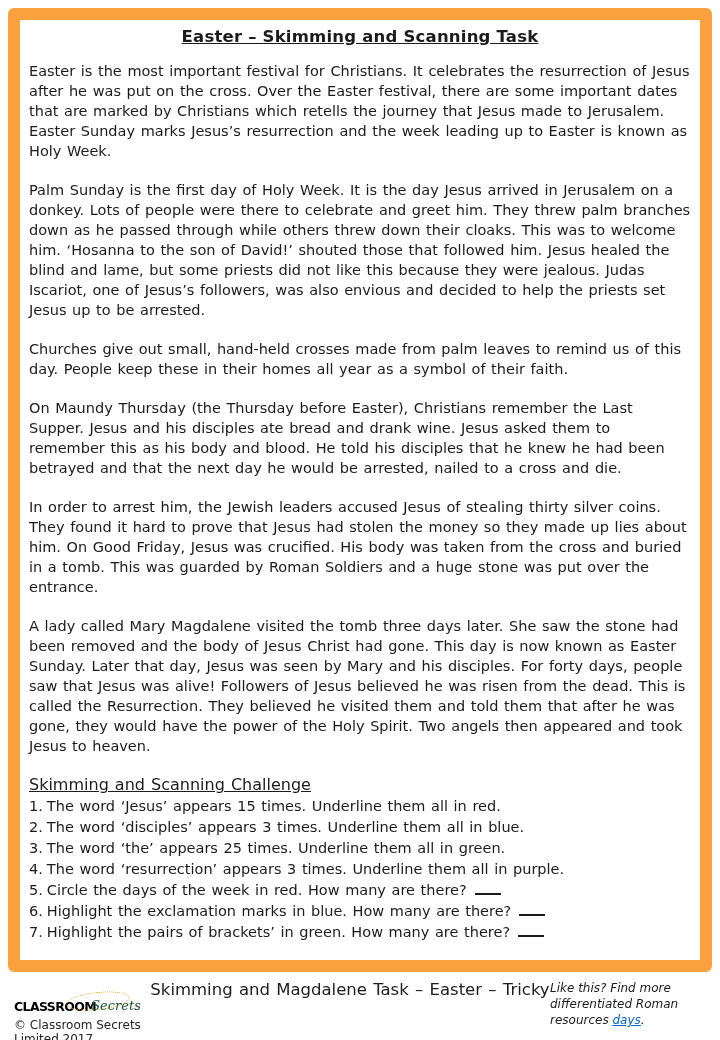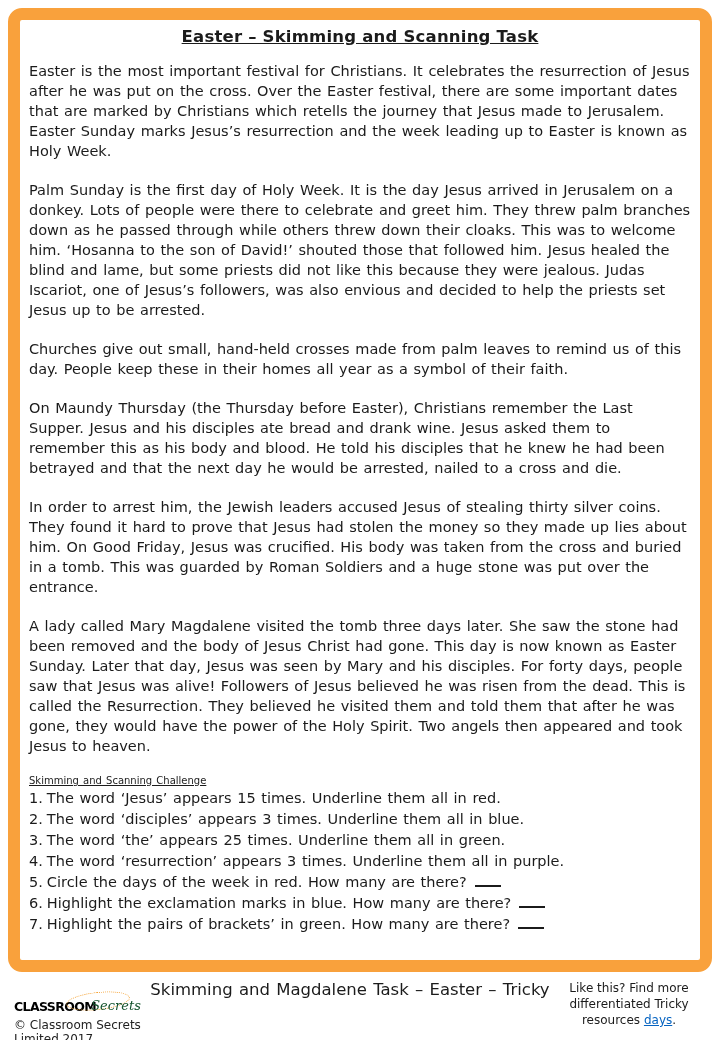--- a/index.html
+++ b/index.html
@@ -3,32 +3,32 @@
 <meta charset="utf-8">
 <style>
   html, body { margin:0; padding:0; }
   body {
     width:720px; height:1040px; background:#ffffff; position:relative;
     font-family:"DejaVu Sans", "Liberation Sans", sans-serif;
     color:#1b1b1b; overflow:hidden;
   }
   .sheet {
     position:absolute; left:8px; top:8px; right:8px; bottom:68px;
-    border:12px solid #F9A13C; border-radius:14px;
+    border:12px solid #F9A13C; border-radius:6px;
     box-sizing:border-box; padding:5px 9px 0 9px; background:#ffffff;
   }
   .title {
     text-align:center; font-size:16.5px; font-weight:bold;
     text-decoration:underline; margin:2px 0 15px 0; letter-spacing:0.2px;
   }
   .body-text p {
     margin:0 0 19px 0; font-size:14.5px; line-height:20px; word-spacing:1px;
   }
   .challenge-heading {
-    font-size:10px; text-decoration:underline; margin:0 0 2px 0; word-spacing:1px;
+    font-size:16px; text-decoration:underline; margin:0 0 2px 0; word-spacing:1px;
   }
   .challenge-item {
     font-size:14.5px; line-height:21px; word-spacing:1px;
   }
   .challenge-item .num { margin-right:4px; }
   .blank {
     display:inline-block; width:26px; height:4px;
     border-bottom:2px solid #1b1b1b; margin-left:8px;
   }
   .footer {
@@ -47,21 +47,21 @@
   .logo-swirl {
     position:absolute; border:1px dotted #F5A233; border-radius:50%;
     width:62px; height:16px; left:52px; top:-4px; transform:rotate(-6deg);
   }
   .copyright { font-size:12px; color:#222; margin-top:3px; letter-spacing:0; }
   .f-center { flex:1; text-align:center; padding-top:2px; }
   .site-name { font-size:26px; font-weight:bold; line-height:30px; }
   .site-subtitle { font-size:16.5px; line-height:24px; word-spacing:1px; }
   .f-right {
     width:170px; padding:4px 12px 0 0; box-sizing:border-box;
-    text-align:center; font-size:12px; line-height:16px;
+    text-align:left; font-size:12px; line-height:16px;font-style:italic;
   }
   .promo-line { display:block; }
   .promo-inline { display:inline; }
   .here-link { color:#0563C1; text-decoration:underline; cursor:pointer; }
 </style>
 </head>
 <body>
 
 <div class="sheet">
   <div class="title">Easter – Skimming and Scanning Task</div>
@@ -110,16 +110,16 @@
     </div>
     <div class="copyright">© Classroom Secrets Limited 2017</div>
   </div>
 
   <div class="f-center">
     <div class="site-subtitle">Skimming and Magdalene Task – Easter – Tricky</div>
   </div>
 
   <div class="f-right">
     <span class="promo-line">Like this? Find more</span>
-    <span class="promo-line">differentiated Tricky</span>
+    <span class="promo-line">differentiated Roman</span>
     <span class="promo-line"><span class="promo-inline">resources </span><a class="here-link">days</a><span class="promo-inline">.</span></span>
   </div>
 </div>
 
 </body></html>

